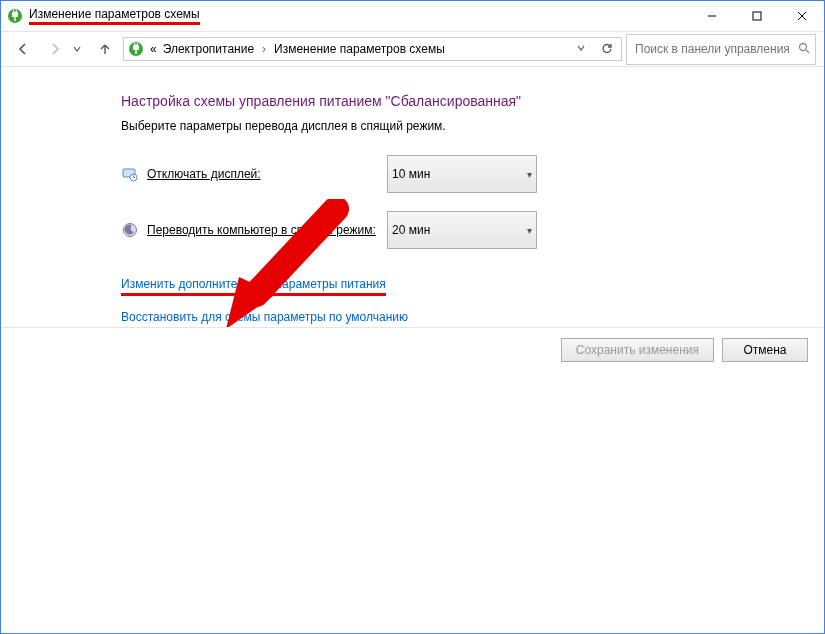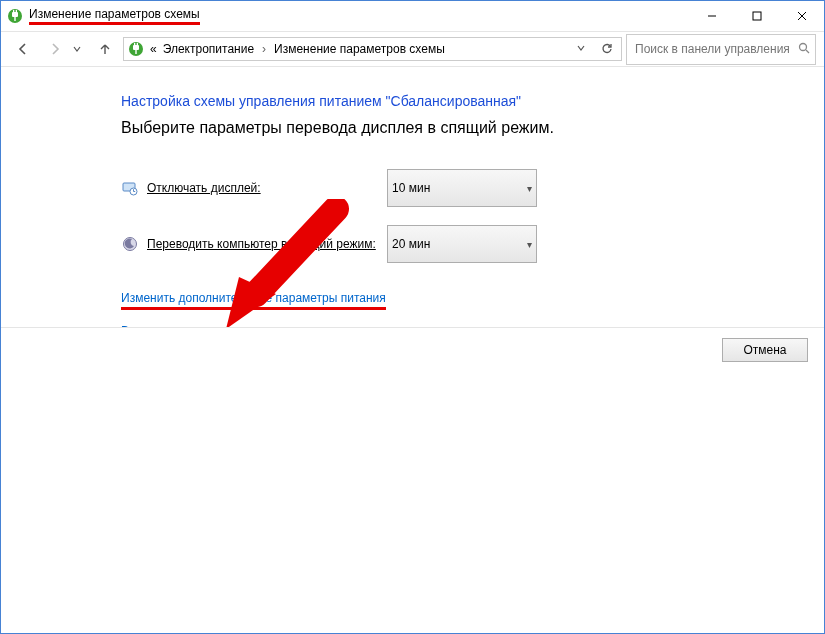--- a/index.html
+++ b/index.html
@@ -83,25 +83,25 @@
   }
   .search-ico { color: #777; }
 
   
   .content {
     position: relative;
     padding: 26px 0 0 120px;
     height: 260px;
   }
   .heading {
-    color: #1d4ed8;
+    color: #701a75;
     font-size: 14px;
     margin-bottom: 10px;
   }
-  .subtext { font-size: 16px; margin-bottom: 32px; }
+  .subtext { font-size: 12px; margin-bottom: 22px; }
 
   .setting-row {
     display: flex;
     align-items: center;
     margin-bottom: 18px;
   }
   .setting-icon {
     width: 18px; height: 18px; margin-right: 8px;
     display: inline-flex; align-items: center; justify-content: center;
   }
@@ -301,16 +301,19 @@
   <span class="link link2">Восстановить для схемы параметры по умолчанию</span>
 
   <svg class="red-arrow" width="140" height="140" viewBox="0 0 140 140">
     <defs></defs>
     <path d="M115 10 L35 95" stroke="#e60000" stroke-width="26" stroke-linecap="round"></path>
     <polygon points="5,130 55,95 18,78" fill="#e60000"></polygon>
   </svg>
 </div>
 
 <div class="footer">
+  <div class="btn disabled">
+    <span>Сохранить изменения</span>
+  </div>
   <div class="btn cancel">
     <span>Отмена</span>
   </div>
 </div>
 
 </body></html>

